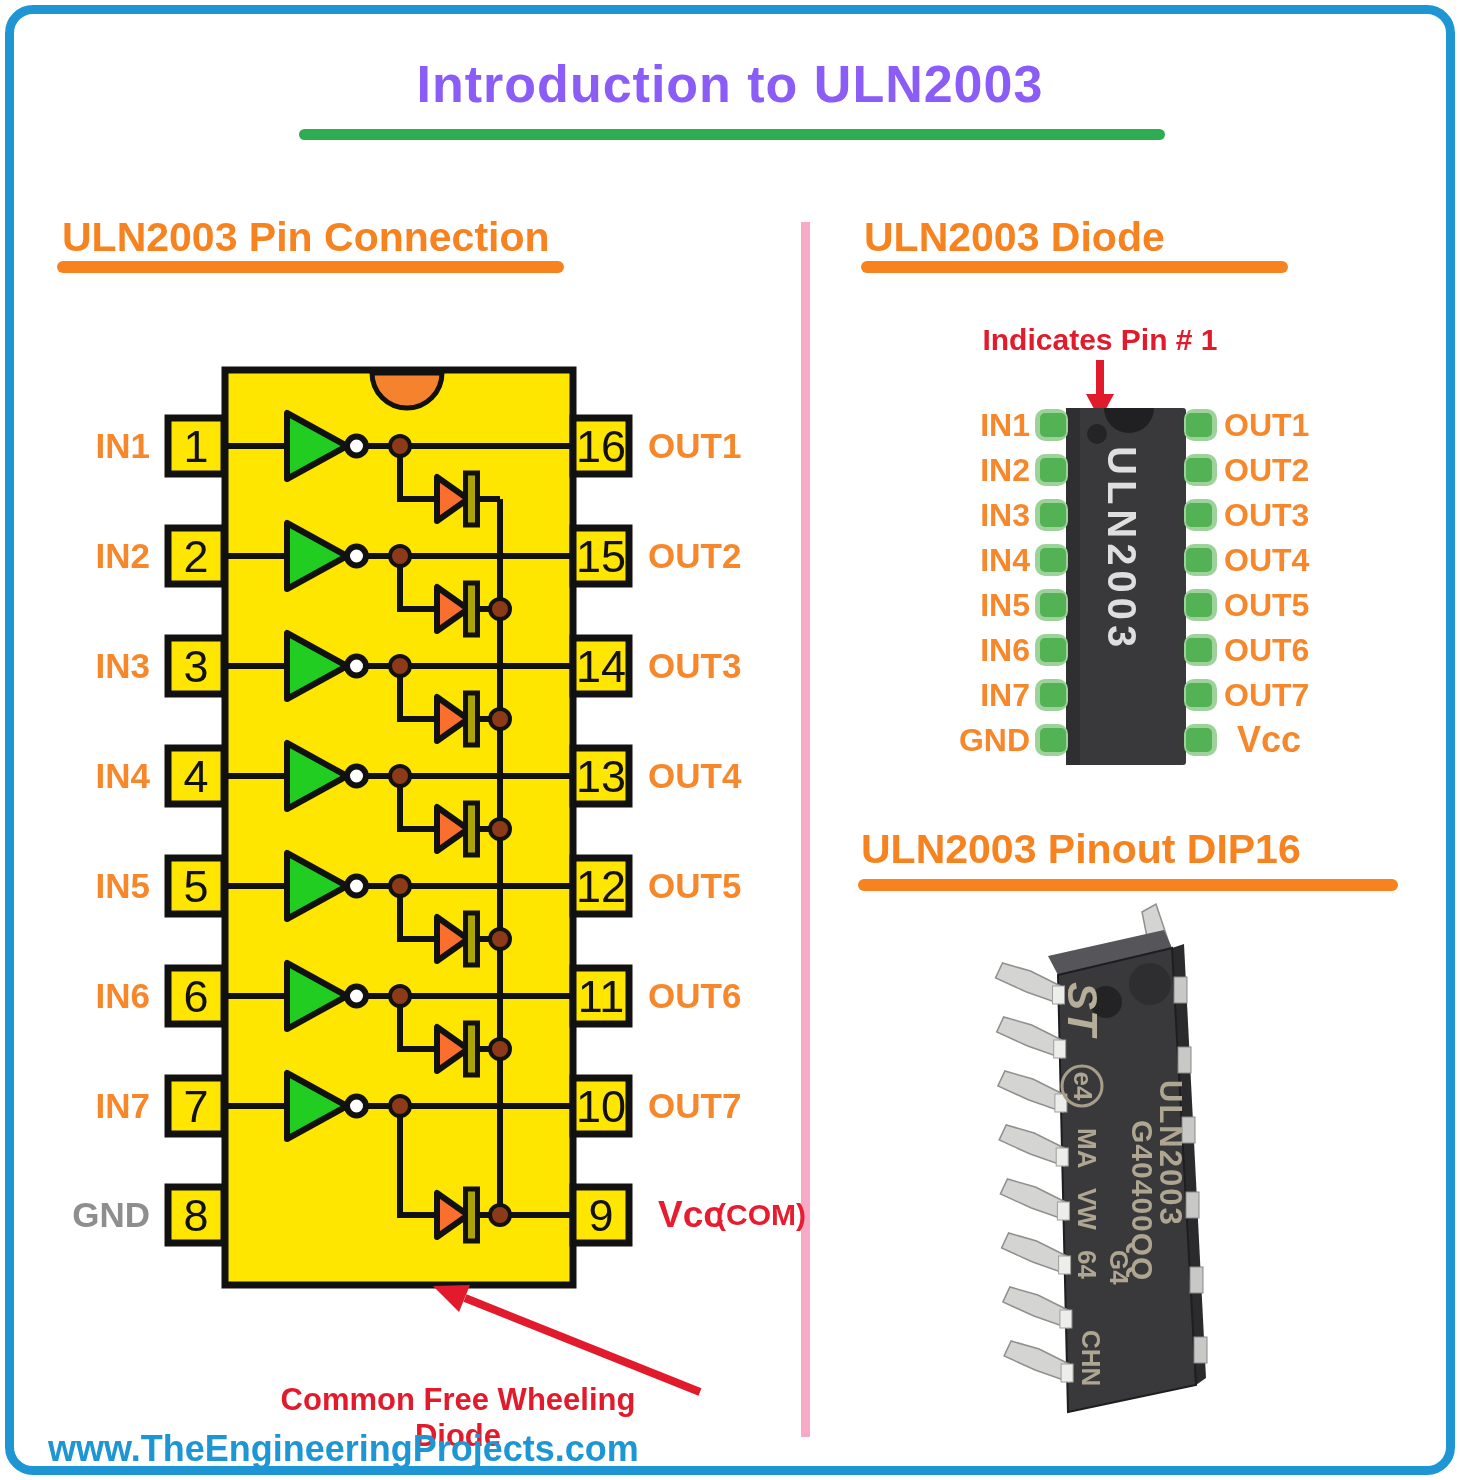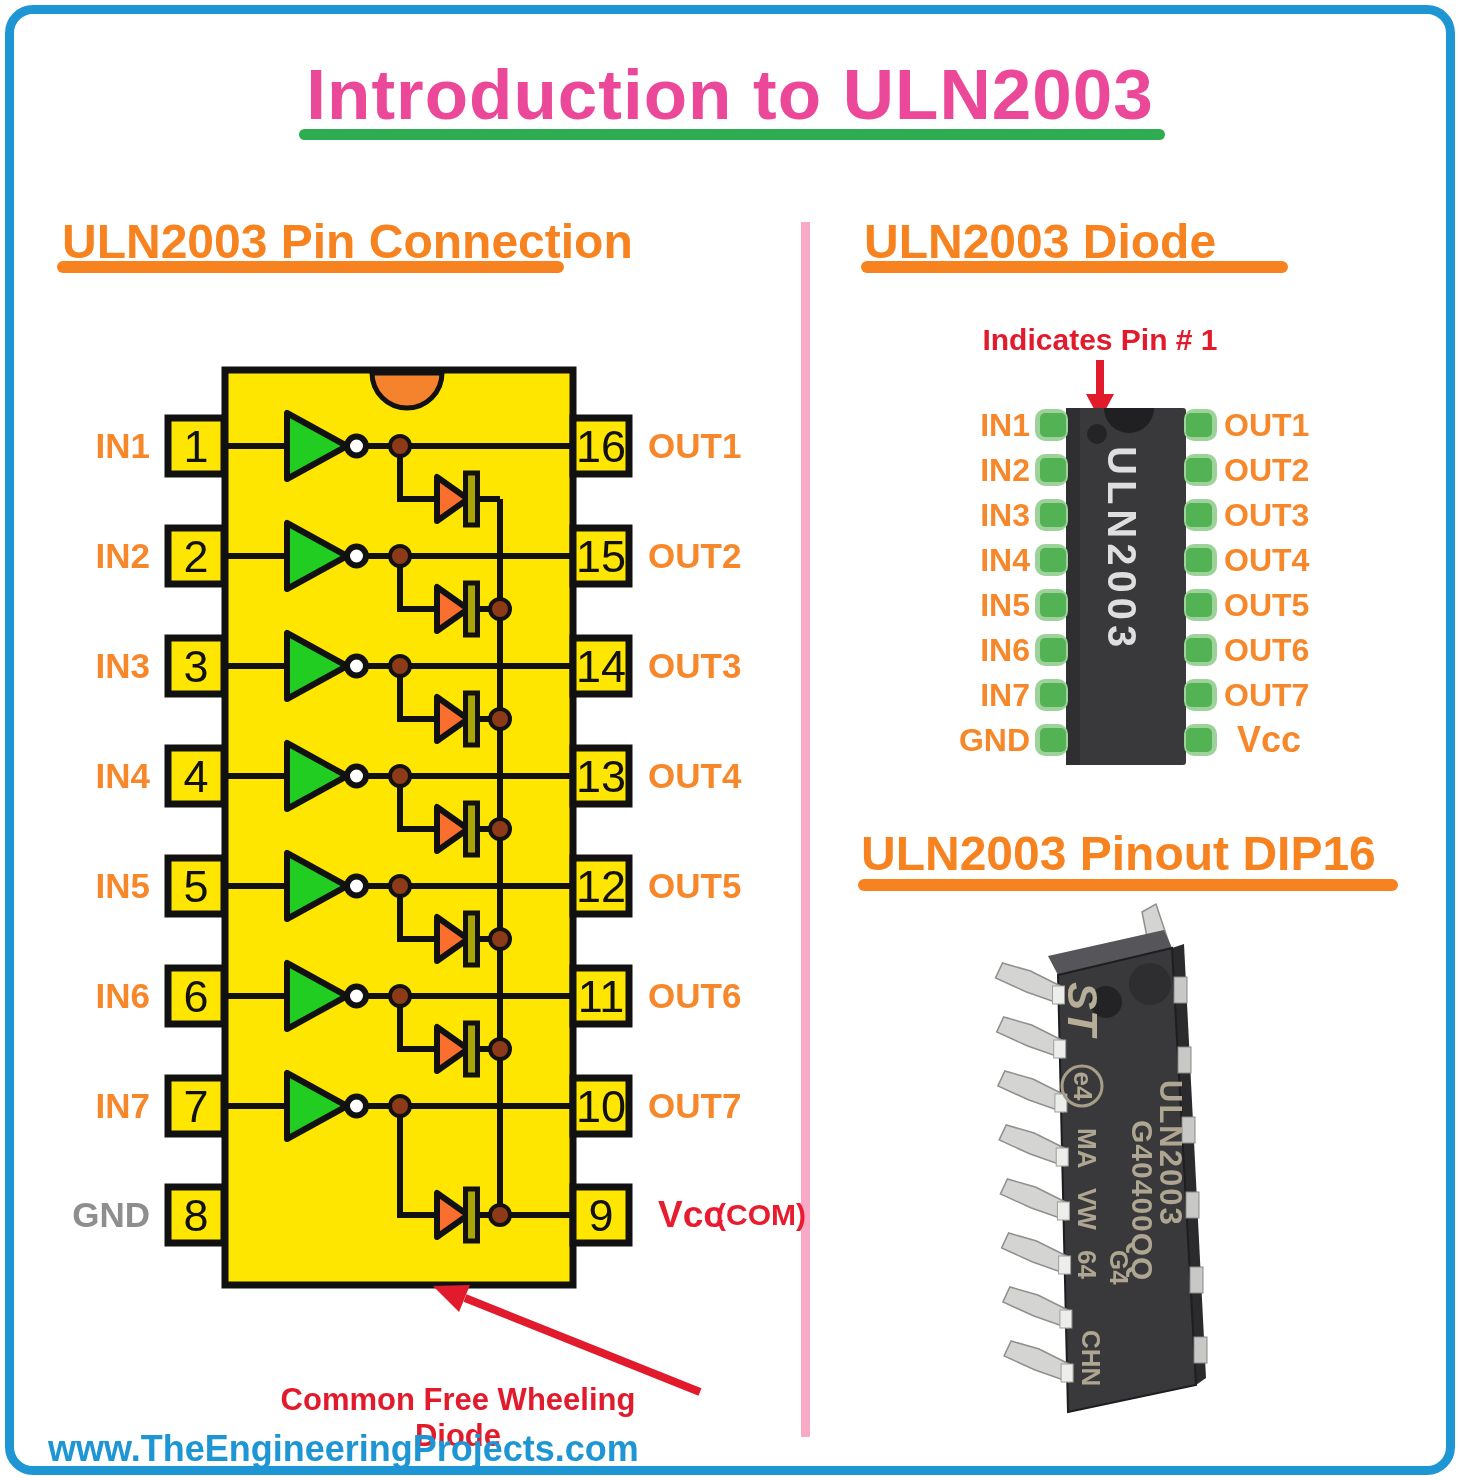--- a/index.html
+++ b/index.html
@@ -1,23 +1,23 @@
 <!DOCTYPE html>
 <html><head>
 <meta charset="utf-8">
 <style>
   html,body{margin:0;padding:0;background:#ffffff;}
   #page{position:relative;width:1460px;height:1480px;background:#ffffff;overflow:hidden;
         font-family:"Liberation Sans",sans-serif;}
   #frame{position:absolute;inset:5px;border:9px solid #1E96D4;border-radius:28px;}
   #title{position:absolute;top:54px;left:0;width:100%;text-align:center;
-         font-size:71px;font-weight:bold;color:#ec4899;letter-spacing:1px;}
+         font-size:52px;font-weight:bold;color:#8b5cf6;letter-spacing:1px;}
   #title-underline{position:absolute;top:129px;left:299px;width:866px;height:11px;
                    background:#2EAC51;border-radius:6px;}
-  .sec-heading{position:absolute;font-size:48px;font-weight:bold;color:#F6831F;white-space:nowrap;}
+  .sec-heading{position:absolute;font-size:41px;font-weight:bold;color:#F6831F;white-space:nowrap;}
   #h-conn{left:62px;top:214px;}
   #h-pinout{left:864px;top:214px;}
   #h-pkg{left:861px;top:826px;}
   .orange-bar{position:absolute;height:12px;background:#F6831F;border-radius:7px;}
   #u-conn{left:57px;top:261px;width:507px;}
   #u-pinout{left:861px;top:261px;width:427px;}
   #u-pkg{left:858px;top:879px;width:540px;}
   #divider{position:absolute;left:801px;top:222px;width:9px;height:1215px;background:#F8A9C6;}
   #caption{position:absolute;left:278px;top:1382px;width:360px;text-align:center;
            font-size:31px;font-weight:bold;color:#E11B2B;}

